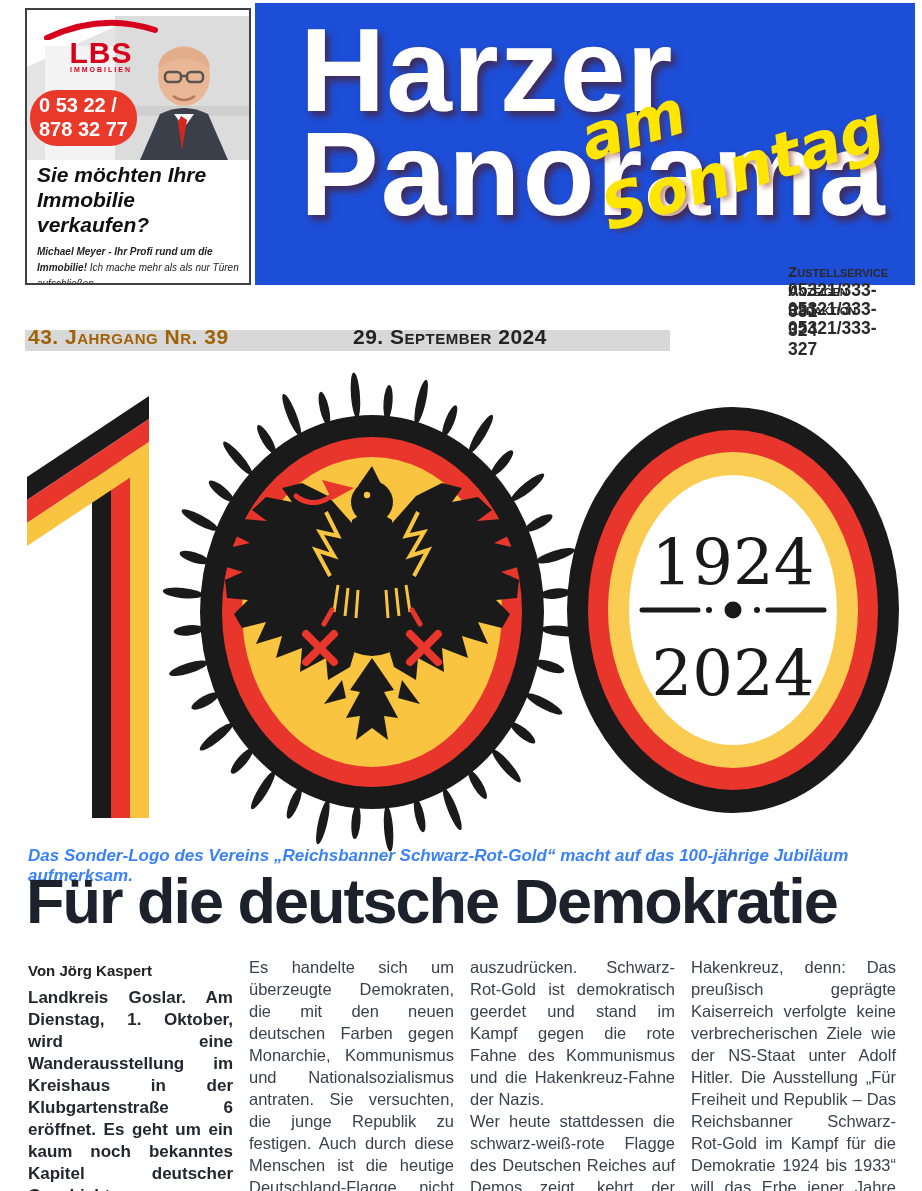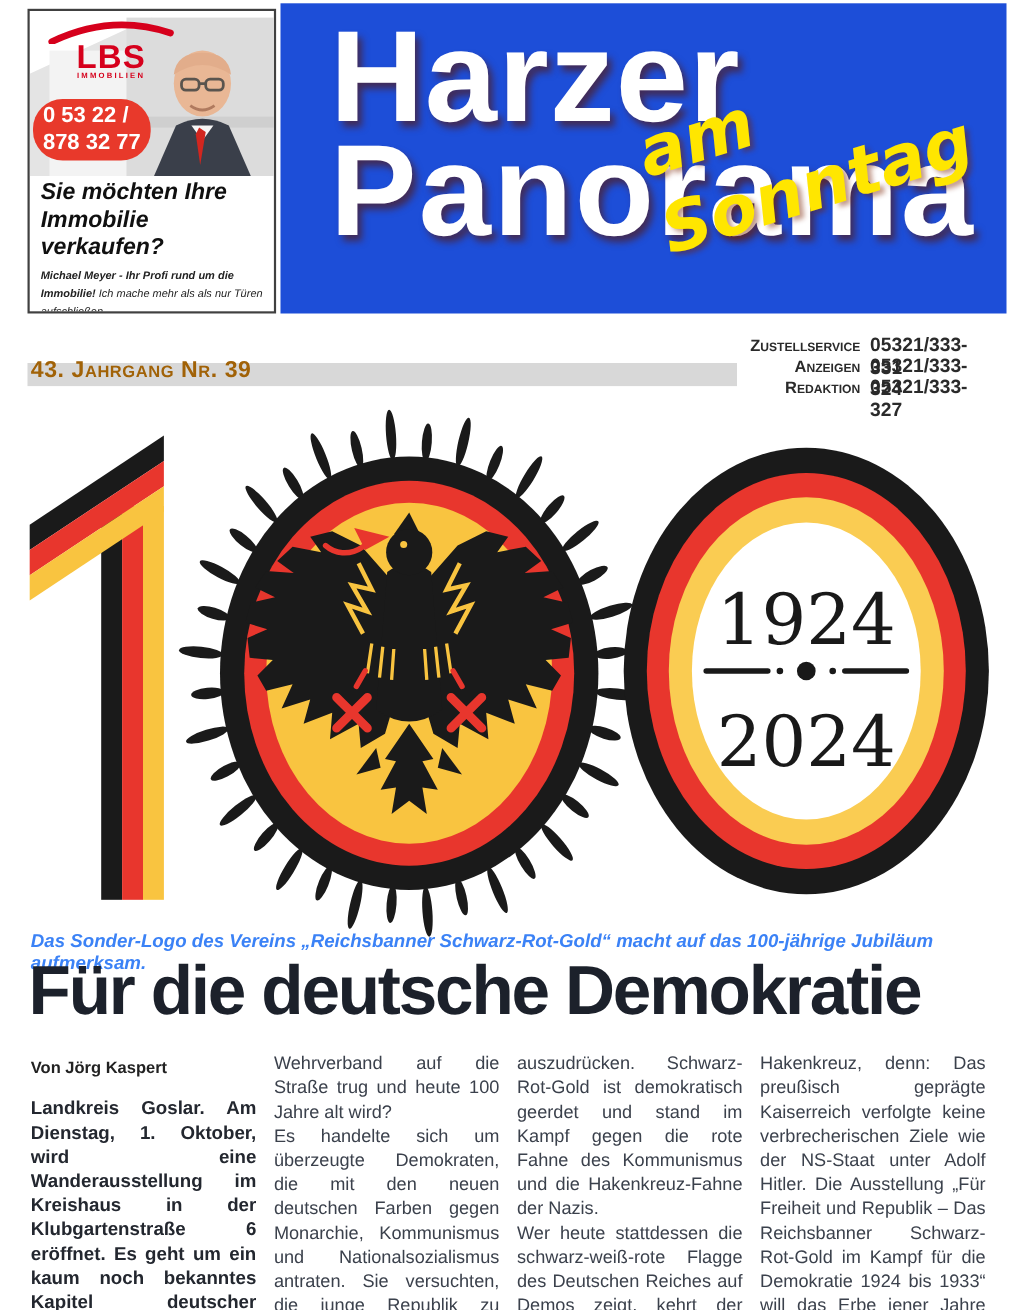--- a/index.html
+++ b/index.html
@@ -36,39 +36,39 @@
       font-weight:bold;font-size:28px;text-shadow:1px 2px 3px rgba(120,30,0,.4);}
 
   
   .infobar{position:absolute;left:25px;top:303px;width:872px;height:62px;}
   .info-graybar{position:absolute;left:0;top:27px;width:645px;height:21px;background:#d8d8d8;}
   .info-issue{position:absolute;left:3px;top:22px;font-weight:bold;font-size:21px;
       font-variant:small-caps;color:#a16207;letter-spacing:.5px;}
   .info-date{position:absolute;left:328px;top:22px;font-weight:bold;font-size:21px;
       font-variant:small-caps;color:#232323;letter-spacing:.5px;}
   .contacts{position:absolute;right:0;top:0;}
-  .contact-row{display:flex;justify-content:flex-end;align-items:baseline;height:19px;}
+  .contact-row{display:flex;justify-content:flex-end;align-items:baseline;height:19px;flex-direction:column;}
   .contact-label{font-variant:small-caps;font-weight:bold;font-size:15px;color:#2a2a2a;margin-right:9px;}
   .contact-number{font-weight:bold;font-size:17.5px;color:#2a2a2a;width:106px;text-align:left;}
 
   
   .logo-wrap{position:absolute;left:20px;top:380px;width:890px;height:468px;}
   .logo-wrap svg{overflow:visible;}
 
   
   .caption{position:absolute;left:28px;top:846px;width:860px;font-weight:bold;font-style:italic;
       font-size:17px;color:#3b82f6;}
   .headline{position:absolute;left:26px;top:864px;width:880px;margin:0;font-weight:bold;
       font-size:63px;line-height:74px;letter-spacing:-2px;color:#1c212b;white-space:nowrap;}
 
   
   .article{position:absolute;left:28px;top:956px;width:869px;height:235px;overflow:hidden;
       display:flex;gap:16px;}
   .col{width:205px;flex:0 0 205px;}
-  .byline{font-weight:bold;font-size:15px;color:#222;margin:6px 0 18px 0;}
+  .byline{font-weight:bold;font-size:15px;color:#222;margin:6px 0 8px 0;}
   .lead{font-weight:bold;font-size:17px;line-height:22px;color:#23272f;text-align:justify;
       margin:0 0 18px 0;}
   .body-p{font-size:16.5px;line-height:22px;color:#3b414c;text-align:justify;margin:0;}
   .body-p + .body-p{margin-top:0;}
 </style>
 </head>
 <body>
 
 <div class="page">
 
@@ -111,20 +111,21 @@
 
   <div class="masthead">
     <div class="mast-line mast-line1">Harzer</div>
     <div class="mast-line mast-line2">Panorama</div>
     <div class="mast-sub">am Sonntag</div>
   </div>
 
   <div class="infobar">
     <div class="info-graybar"></div>
     <div class="info-issue">43. Jahrgang Nr. 39</div>
+    <div class="info-date">29. September 2024</div>
     <div class="contacts">
       <div class="contact-row">
         <span class="contact-label">Zustellservice</span>
         <span class="contact-number">05321/333-331</span>
       </div>
       <div class="contact-row">
         <span class="contact-label">Anzeigen</span>
         <span class="contact-number">05321/333-324</span>
       </div>
       <div class="contact-row">
@@ -244,21 +245,20 @@
   <div class="caption">Das Sonder-Logo des Vereins „Reichsbanner Schwarz-Rot-Gold“ macht auf das 100-jährige Jubiläum aufmerksam.</div>
   <h1 class="headline">Für die deutsche Demokratie</h1>
 
   <div class="article">
     <div class="col">
       <p class="byline">Von Jörg Kaspert</p>
       <p class="lead">Landkreis Goslar. Am Dienstag, 1. Oktober, wird eine Wanderausstellung im Kreishaus in der Klubgartenstraße 6 eröffnet. Es geht um ein kaum noch bekanntes Kapitel deutscher Geschichte.</p>
 
     </div>
     <div class="col">
-      <p class="body-p">Wehrverband auf die Straße trug und heute 100 Jahre alt wird?</p>
       <p class="body-p">Es handelte sich um überzeugte Demokraten, die mit den neuen deutschen Farben gegen Monarchie, Kommunismus und Nationalsozialismus antraten. Sie versuchten, die junge Republik zu festigen. Auch durch diese Menschen ist die heutige Deutschland-Flagge nicht geeignet, um übersteigerten Nationalismus</p>
     </div>
     <div class="col">
       <p class="body-p">auszudrücken. Schwarz-Rot-Gold ist demokratisch geerdet und stand im Kampf gegen die rote Fahne des Kommunismus und die Hakenkreuz-Fahne der Nazis.</p>
       <p class="body-p">Wer heute stattdessen die schwarz-weiß-rote Flagge des Deutschen Reiches auf Demos zeigt, kehrt der Bundesrepublik, ihren Grenzen und ihrer Verfassung den Rücken, benutzt aber kein verbotenes Symbol wie beim</p>
     </div>
     <div class="col">
       <p class="body-p"><span>Hakenkreuz, denn: Das preußisch geprägte Kaiserreich verfolgte keine verbrecherischen Ziele wie der NS-Staat unter Adolf Hitler. Die Ausstellung „Für Freiheit und Republik – Das Reichsbanner Schwarz-Rot-Gold im Kampf für die Demokratie 1924 bis 1933“ will das Erbe jener Jahre ins Land tragen. Der große deutsche Rahmen wird mit lokalen Ereignissen ergänzt.</span> </p>
     </div>
   </div>

